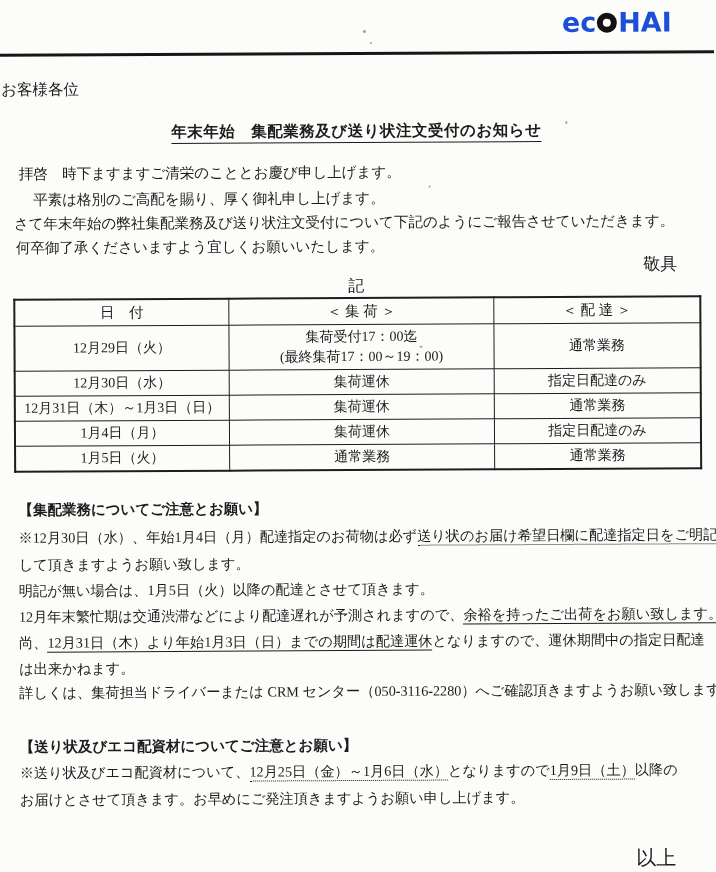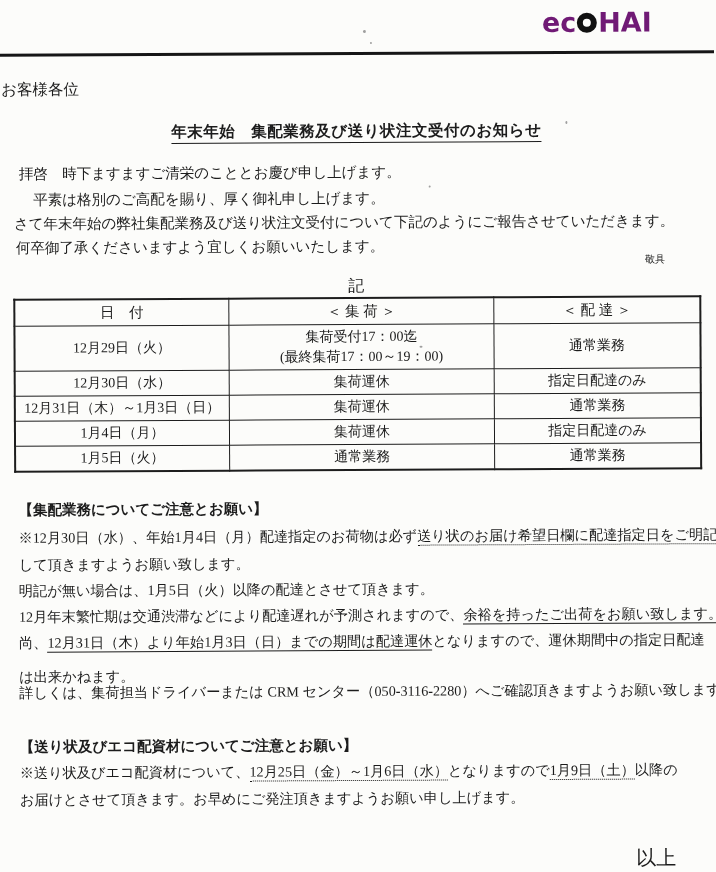--- a/index.html
+++ b/index.html
@@ -16,24 +16,24 @@
     position: absolute; inset: 0;
     transform: rotate(-0.3deg);
   }
 
   
   .logo {
     position: absolute; top: 8px; right: 22px;
     width: 150px; text-align: center;
   }
   .logo-row {
-    display: flex; align-items: center; 
+    display: flex; align-items: center; justify-content: center;
     font-family: "DejaVu Sans", sans-serif;
     font-weight: 800; font-size: 27px; letter-spacing: 0px;
-    color: #701a75;
+    color: #1d4ed8;
   }
   .logo-ring {
     display: inline-block; width: 20px; height: 20px;
     border: 6px solid #111; border-radius: 50%;
     margin: 0 1px;
   }
   .letterhead-rule {
     position: absolute; top: 52px; left: 0;
     width: 716px; height: 2.5px; background: #161616;
   }
@@ -50,21 +50,21 @@
   .title {
     font-size: 15.5px; font-weight: bold; letter-spacing: 0.5px;
     border-bottom: 1.5px solid #1c1c1c; padding-bottom: 3px;
   }
 
   .bodyline { position: absolute; left: 20px; font-size: 14.5px; white-space: nowrap; }
   .g1 { top: 163px; }
   .g2 { top: 189px; }
   .g3 { top: 213px; left: 15px; }
   .g4 { top: 237px; left: 17px; }
-  .keigu { position: absolute; top: 254px; right: 50px; font-size: 10px; text-align: right; }
+  .keigu { position: absolute; top: 254px; right: 38px; font-size: 17px; text-align: right; }
   .ki { position: absolute; top: 276px; left: 0; width: 716px; text-align: center;
         font-size: 16px; letter-spacing: 2px; }
 
   
   table.schedule {
     position: absolute; top: 297px; left: 14px;
     width: 688px; border-collapse: collapse;
     font-size: 14px;
     background: transparent;
   }
@@ -89,21 +89,21 @@
     white-space: nowrap;
   }
   .nh1 { top: 499px; }
   .nh2 { top: 736px; }
   .nline { position: absolute; left: 18px; font-size: 14.2px; white-space: nowrap; }
   .n1 { top: 527px; }
   .n2 { top: 554px; }
   .n3 { top: 580px; }
   .n4 { top: 606px; }
   .n5 { top: 632px; }
-  .n6 { top: 658px; margin-top: 8px; }
+  .n6 { top: 658px; }
   .n7 { top: 682px; }
   .s1 { top: 762px; }
   .s2 { top: 789px; }
 
   .u { border-bottom: 1.4px solid #1c1c1c; padding-bottom: 1px; }
   .u-dot { border-bottom: 1.6px dotted #1c1c1c; padding-bottom: 1px; }
 
   .ijo { position: absolute; top: 846px; right: 42px; font-size: 20px; }
 
   

